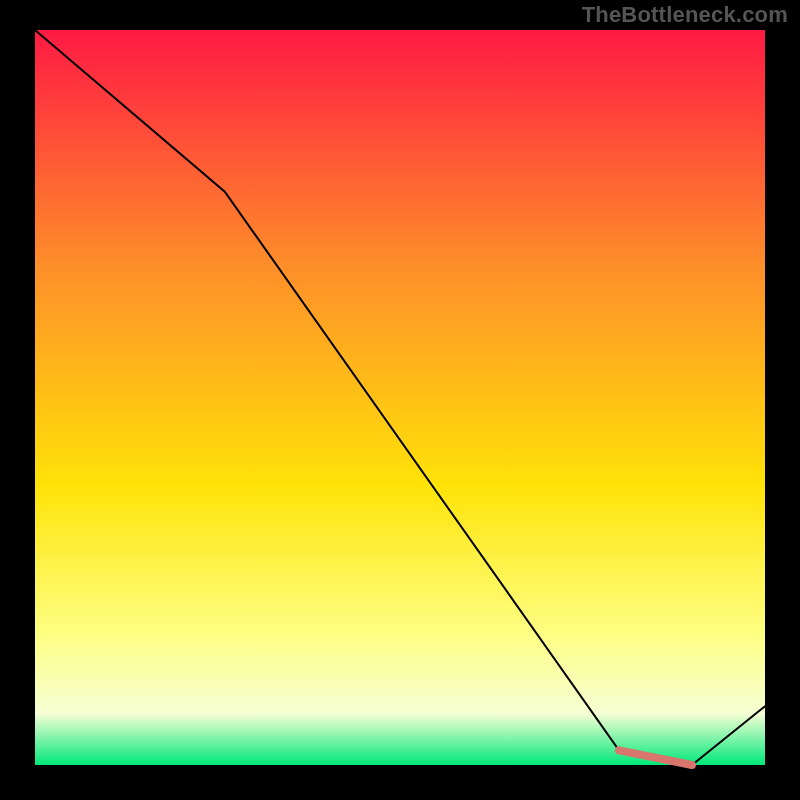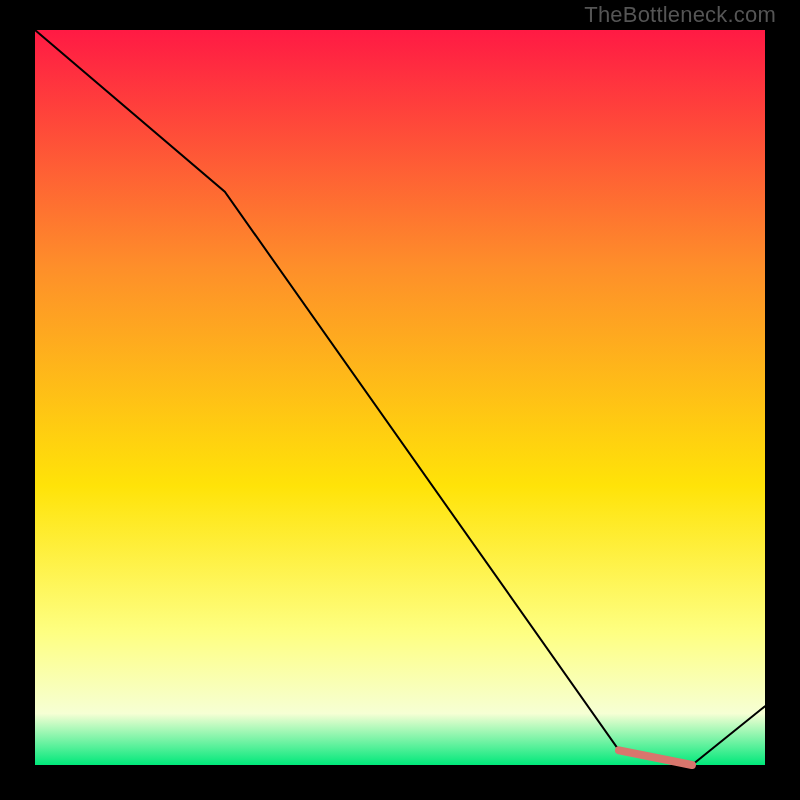--- a/index.html
+++ b/index.html
@@ -12,24 +12,24 @@
     font-family: Arial, Helvetica, sans-serif;
   }
   .frame {
     position: relative;
     width: 800px;
     height: 800px;
   }
   .watermark {
     position: absolute;
     top: 2px;
-    right: 24px;
+    right: 12px;
     color: #555555;
     font-size: 22px;
-    font-weight: 400;
+    font-weight: 700;
     letter-spacing: 0.2px;
     z-index: 50;
     user-select: none;
   }
   svg {
     position: absolute;
     top: 0;
     left: 0;
   }
 </style>

